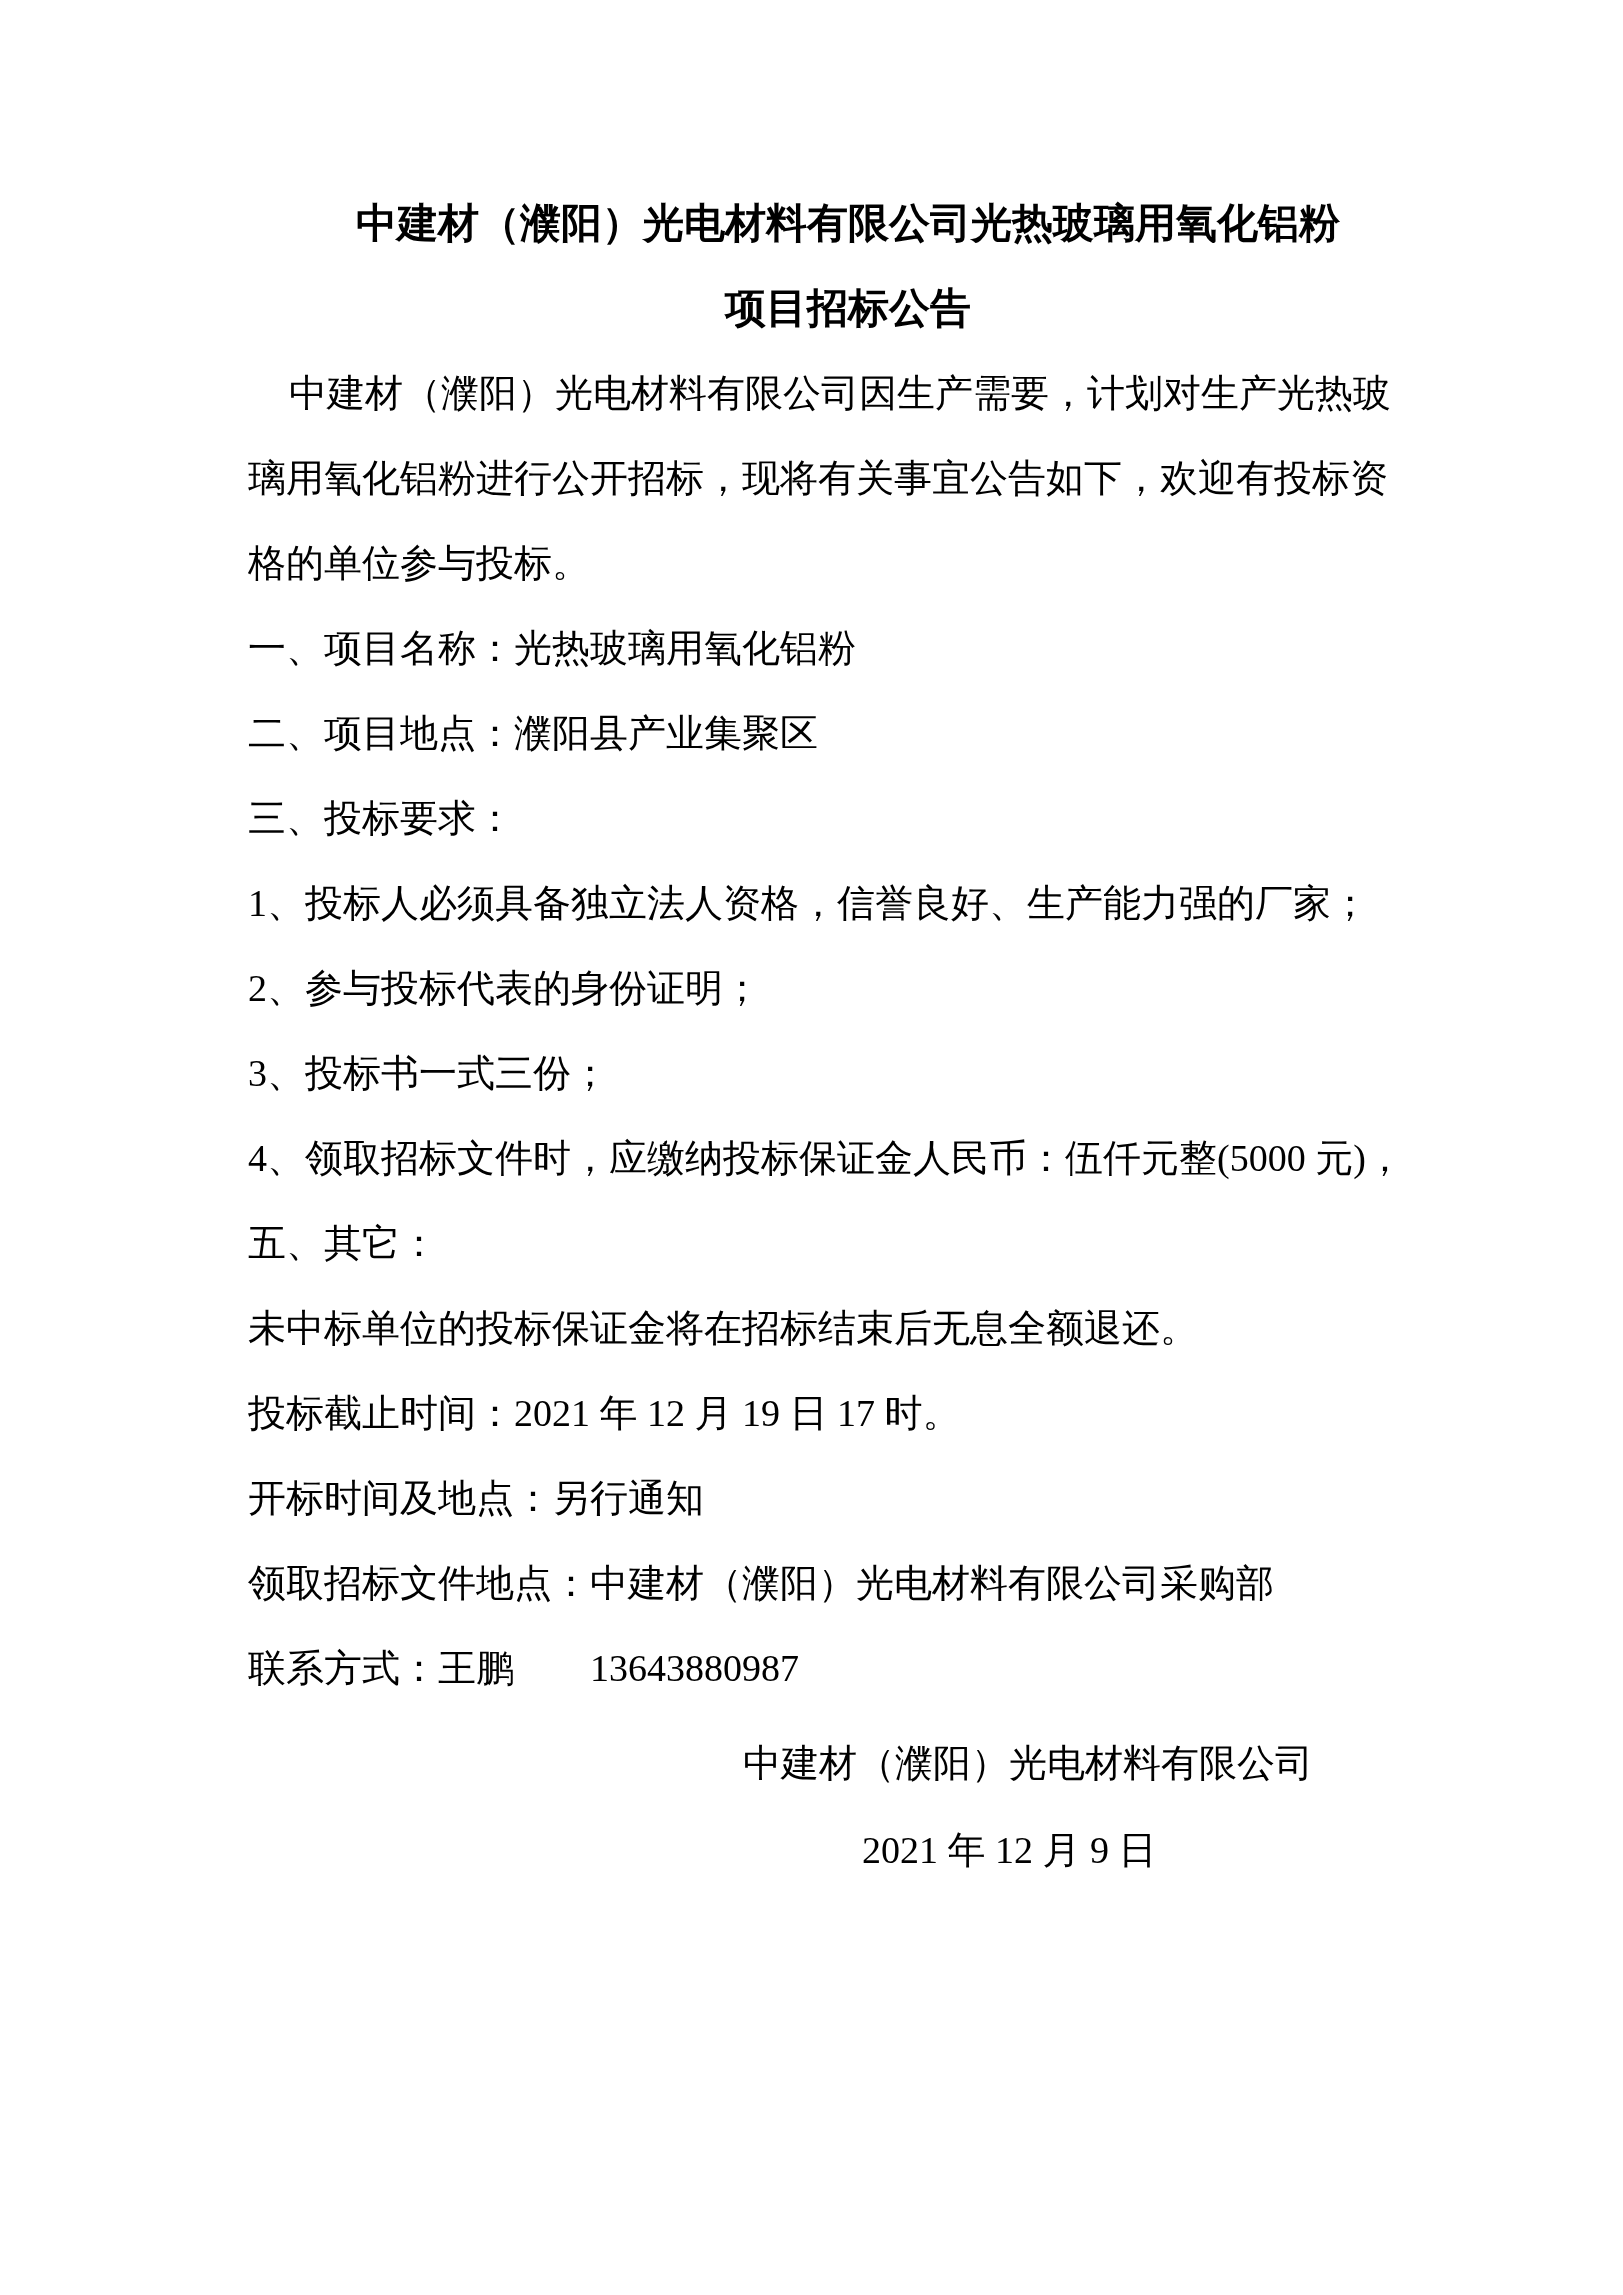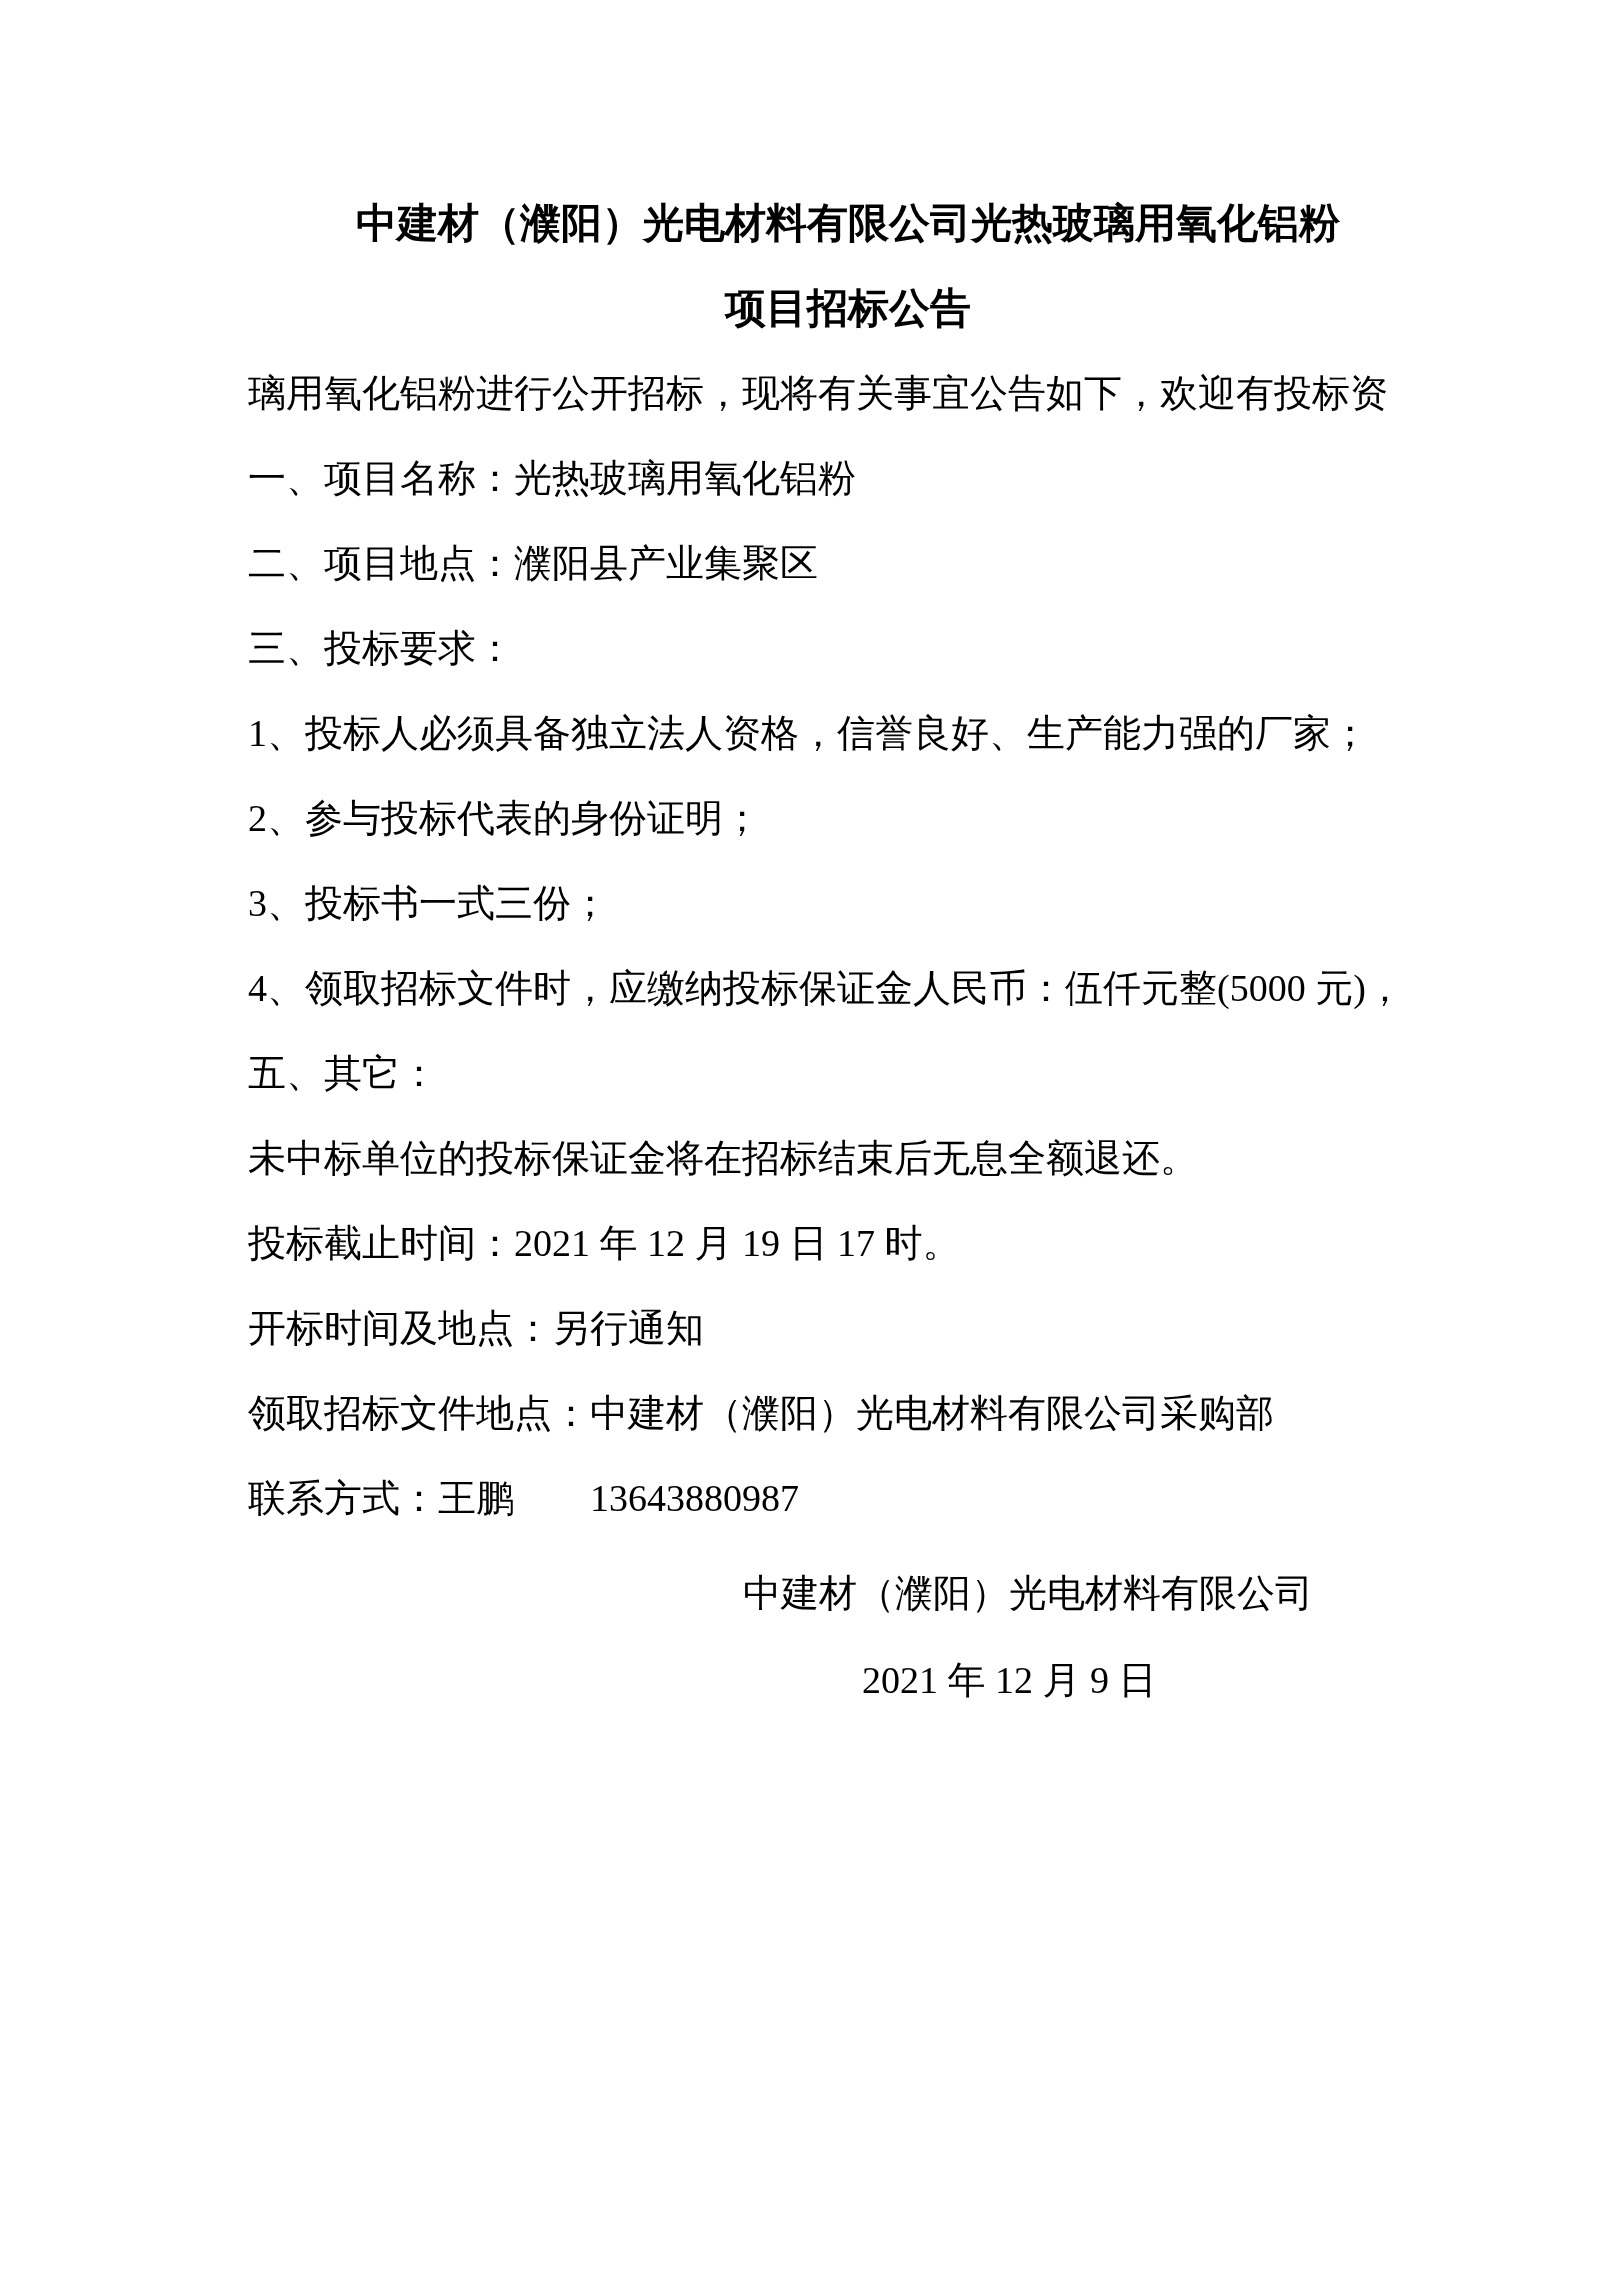--- a/index.html
+++ b/index.html
@@ -52,21 +52,23 @@
 </head>
 <body>
 
 <div class="page">
   <div class="content">
 
     <div class="title-line">中建材（濮阳）光电材料有限公司光热玻璃用氧化铝粉</div>
     <div class="title-line">项目招标公告</div>
 
 
+    <div class="line indent">中建材（濮阳）光电材料有限公司因生产需要，计划对生产光热玻</div>
     <div class="line">璃用氧化铝粉进行公开招标，现将有关事宜公告如下，欢迎有投标资</div>
+    <div class="line">格的单位参与投标。</div>
 
     <div class="line">一、项目名称：光热玻璃用氧化铝粉</div>
     <div class="line">二、项目地点：濮阳县产业集聚区</div>
     <div class="line">三、投标要求：</div>
     <div class="line">1、投标人必须具备独立法人资格，信誉良好、生产能力强的厂家；</div>
     <div class="line">2、参与投标代表的身份证明；</div>
     <div class="line">3、投标书一式三份；</div>
     <div class="line">4、领取招标文件时，应缴纳投标保证金人民币：伍仟元整(5000 元)，</div>
     <div class="line">五、其它：</div>
     <div class="line">未中标单位的投标保证金将在招标结束后无息全额退还。</div>

